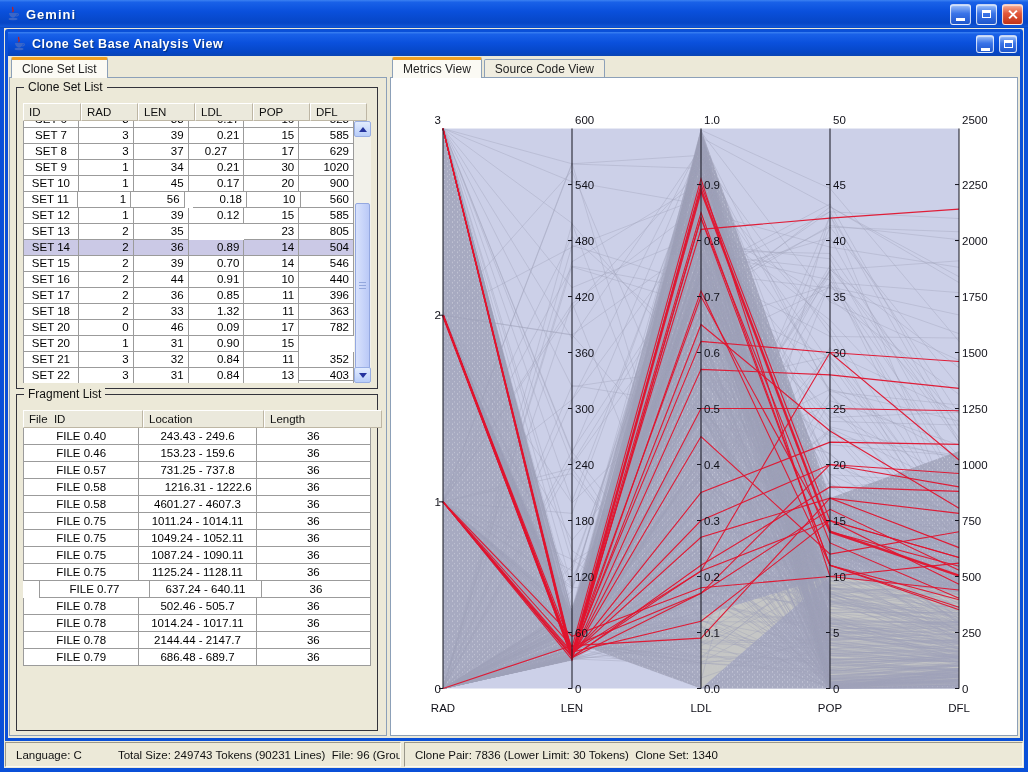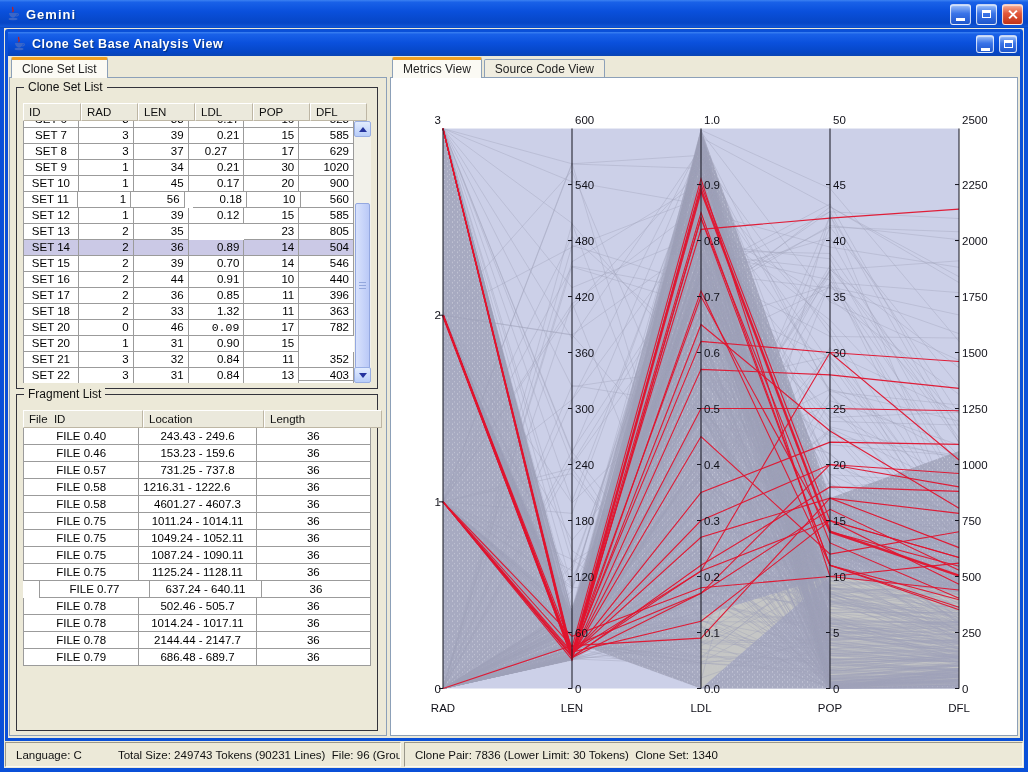--- a/index.html
+++ b/index.html
@@ -264,21 +264,21 @@
                         <div class="td" style="width: 57px; text-align: right;">2</div>
                         <div class="td" style="width: 57px; text-align: right;">33</div>
                         <div class="td" style="width: 58px; text-align: right;">1.32</div>
                         <div class="td" style="width: 57px; text-align: right;">11</div>
                         <div class="td" style="width: 57px; text-align: right;">363</div>
                       </div>
                       <div class="tr">
                         <div class="td tbl-left-border" style="width: 58px; text-align: center;">SET 20</div>
                         <div class="td" style="width: 57px; text-align: right;">0</div>
                         <div class="td" style="width: 57px; text-align: right;">46</div>
-                        <div class="td" style="width: 58px; text-align: right; font-family: Liberation Mono, monospace;">0.09</div>
+                        <div class="td" style="width: 58px; text-align: right;">0.09</div>
                         <div class="td" style="width: 57px; text-align: right;">17</div>
                         <div class="td" style="width: 57px; text-align: right;">782</div>
                       </div>
                       <div class="tr">
                         <div class="td tbl-left-border" style="width: 58px; text-align: center;">SET 20</div>
                         <div class="td" style="width: 57px; text-align: right;">1</div>
                         <div class="td" style="width: 57px; text-align: right;">31</div>
                         <div class="td" style="width: 58px; text-align: right;">0.90</div>
                         <div class="td" style="width: 57px; text-align: right;">15</div>
                         <div class="td" style="width: 57px; text-align: right; margin-top: 44px;">465</div>
@@ -335,21 +335,21 @@
                         <div class="td" style="width: 121px; text-align: center;">153.23 - 159.6</div>
                         <div class="td" style="width: 118px; text-align: center;">36</div>
                       </div>
                       <div class="tr">
                         <div class="td tbl-left-border" style="width: 120px; text-align: center;">FILE 0.57</div>
                         <div class="td" style="width: 121px; text-align: center;">731.25 - 737.8</div>
                         <div class="td" style="width: 118px; text-align: center;">36</div>
                       </div>
                       <div class="tr">
                         <div class="td tbl-left-border" style="width: 120px; text-align: center;">FILE 0.58</div>
-                        <div class="td" style="width: 121px; text-align: left;">1216.31 - 1222.6</div>
+                        <div class="td" style="width: 121px; text-align: right;">1216.31 - 1222.6</div>
                         <div class="td" style="width: 118px; text-align: center;">36</div>
                       </div>
                       <div class="tr">
                         <div class="td tbl-left-border" style="width: 120px; text-align: center;">FILE 0.58</div>
                         <div class="td" style="width: 121px; text-align: center;">4601.27 - 4607.3</div>
                         <div class="td" style="width: 118px; text-align: center;">36</div>
                       </div>
                       <div class="tr">
                         <div class="td tbl-left-border" style="width: 120px; text-align: center;">FILE 0.75</div>
                         <div class="td" style="width: 121px; text-align: center;">1011.24 - 1014.11</div>

